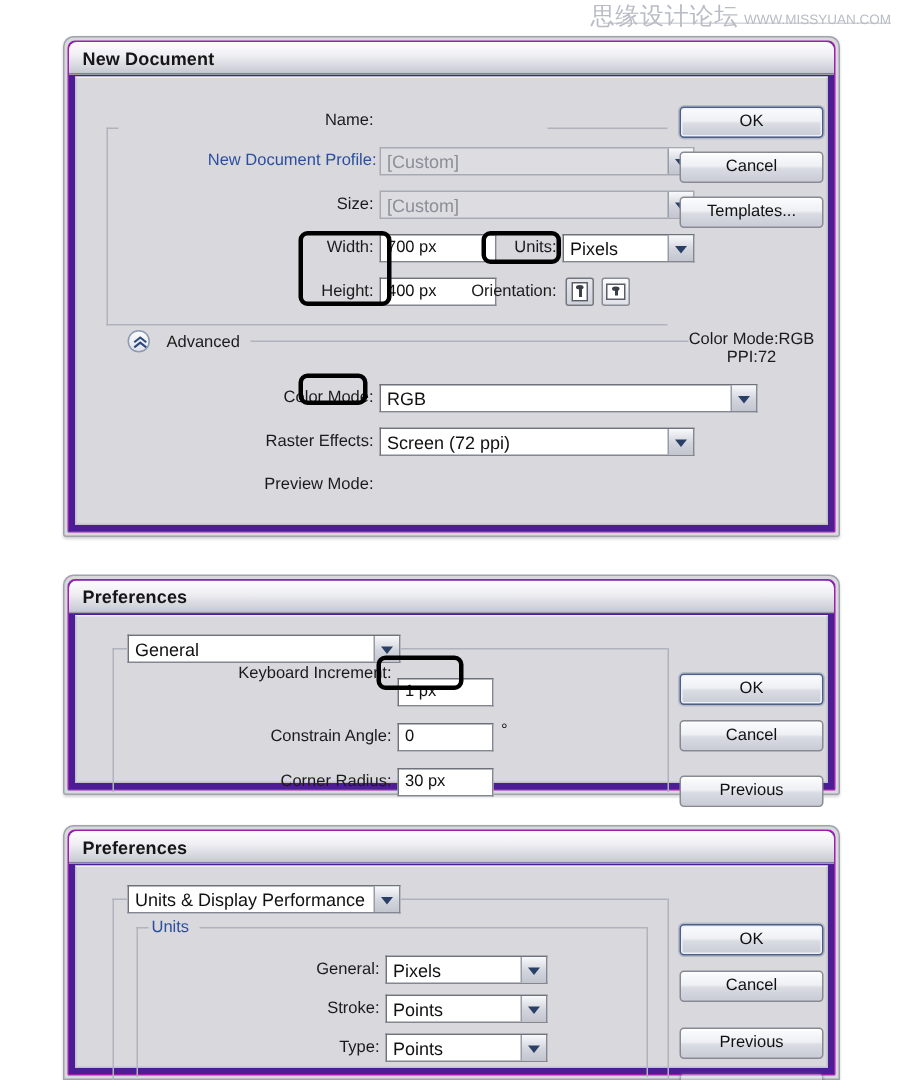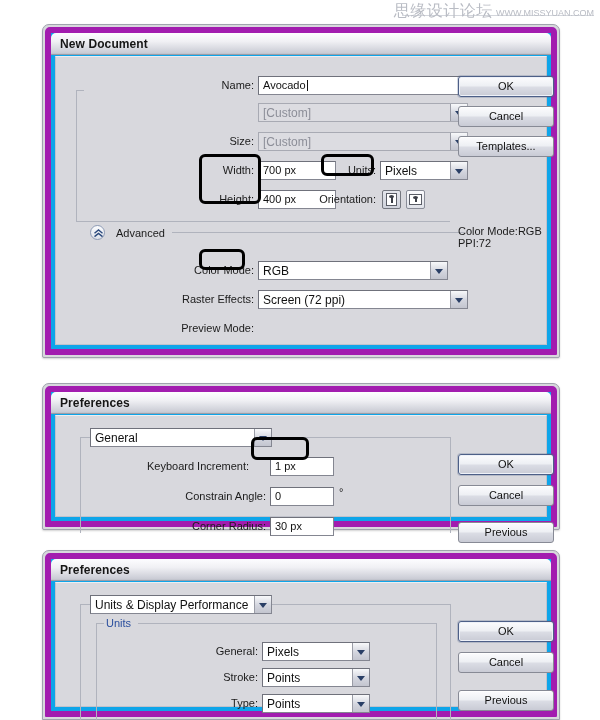--- a/index.html
+++ b/index.html
@@ -24,23 +24,23 @@
   .dialog{
     position:absolute;
     background:#d8d8dd;
     border:1px solid #9fa3ad;
     border-radius:7px 7px 2px 2px;
     box-sizing:border-box;
     box-shadow:0 1px 2px rgba(0,0,0,.18);
   }
   .dlg-inner{
     position:absolute;inset:2px;
-    border:6px solid #a21caf;border-radius:5px 5px 1px 1px;
-    box-sizing:border-box;
-    background:#0ea5e9;
+    border:1px solid #a21caf;border-radius:5px 5px 1px 1px;
+    box-sizing:border-box;
+    background:#4c1d95;
     padding-left:44px;
   }
   .titlebar{
     position:absolute;left:0;right:0;top:0;height:22px;
     background:linear-gradient(to bottom,#fdfdff 0%,#f0f0f4 40%,#c9cbd4 96%,#b9bcc6 100%);
     border-radius:5px 5px 0 0;
     border-bottom:1px solid #9a9da7;
     box-sizing:border-box;
   }
   .titlebar .ttl{
@@ -56,21 +56,21 @@
     box-sizing:border-box;
   }
   
   .lbl{
     position:absolute;text-align:right;
     font-size:11px;color:#1b1b1b;white-space:nowrap;
   }
   .lbl-l{text-align:left;}
   .lbl-blue{color:#2b4f9e;}
   .plain{position:absolute;font-size:11px;color:#1b1b1b;white-space:nowrap;}
-  .plain.center{}
+  .plain.center{text-align:center;}
   
   .tf{
     position:absolute;box-sizing:border-box;
     background:#ffffff;
     border:1px solid #848691;
     border-top-color:#6f717b;border-left-color:#6f717b;
     height:19px;
   }
   .tf .v{
     position:absolute;left:4px;top:2px;font-size:11px;color:#111;
@@ -181,24 +181,22 @@
     </div>
 
     <div class="body-area">
 
       <div class="grpline" style="left:20px;top:33px;width:374px;height:132px;border-top:none;"></div>
       <div class="hr" style="left:20px;top:33px;width:8px;"></div>
       <div class="hr" style="left:314px;top:33px;width:80px;"></div>
       <div class="hr" style="left:20px;top:164px;width:374px;"></div>
 
       <span class="lbl" style="left:80px;top:22px;width:118px;">Name:</span>
-      <div class="tf" style="left:202px;top:19px;width:210px;">
-        <span class="v">Avocado<span class="caret"></span></span>
-      </div>
-
+
+      <span class="lbl lbl-blue" style="left:28px;top:49px;width:170px;background:#d8d8dd;padding:0 2px;">New Document Profile:</span>
       <div class="combo disabled" style="left:202px;top:46px;width:210px;">
         <span class="v">[Custom]</span>
         <span class="arrow"></span>
       </div>
 
       <span class="lbl" style="left:80px;top:78px;width:118px;">Size:</span>
       <div class="combo disabled" style="left:202px;top:75px;width:210px;">
         <span class="v">[Custom]</span>
         <span class="arrow"></span>
       </div>
@@ -230,21 +228,21 @@
       <div class="disc" style="left:34px;top:168px;">
         <svg width="11" height="9" viewBox="0 0 11 9">
           <path d="M1.5 4.2 L5.5 1 L9.5 4.2" fill="none" stroke="#2c4a7d" stroke-width="1.4"></path>
           <path d="M1.5 7.6 L5.5 4.4 L9.5 7.6" fill="none" stroke="#2c4a7d" stroke-width="1.4"></path>
         </svg>
       </div>
       <span class="plain" style="left:60px;top:170px;">Advanced</span>
       <div class="hr" style="left:116px;top:175px;width:292px;"></div>
 
       <span class="lbl" style="left:80px;top:207px;width:118px;">Color Mode:</span>
-      <div class="combo" style="left:202px;top:204px;width:190px;">
+      <div class="combo" style="left:202px;top:204px;width:252px;">
         <span class="v">RGB</span>
         <span class="arrow"></span>
       </div>
 
       <span class="lbl" style="left:80px;top:236px;width:118px;">Raster Effects:</span>
       <div class="combo" style="left:202px;top:233px;width:210px;">
         <span class="v">Screen (72 ppi)</span>
         <span class="arrow"></span>
       </div>
 
@@ -276,21 +274,21 @@
       <div class="combo" style="left:34px;top:12px;width:182px;">
         <span class="v">General</span>
         <span class="arrow"></span>
       </div>
 
       <div class="hr" style="left:24px;top:21px;width:10px;"></div>
       <div class="hr" style="left:216px;top:21px;width:178px;"></div>
       <div class="vr" style="left:24px;top:21px;height:96px;"></div>
       <div class="vr" style="left:394px;top:21px;height:96px;"></div>
 
-      <span class="lbl" style="left:74px;top:44px;width:136px;text-align:center;">Keyboard Increment:</span>
+      <span class="lbl" style="left:74px;top:32px;width:136px;">Keyboard Increment:</span>
       <div class="tf" style="left:214px;top:41px;width:64px;">
         <span class="v">1 px</span>
       </div>
 
       <span class="lbl" style="left:74px;top:74px;width:136px;">Constrain Angle:</span>
       <div class="tf" style="left:214px;top:71px;width:64px;">
         <span class="v">0</span>
       </div>
       <span class="plain" style="left:283px;top:70px;">°</span>
 

